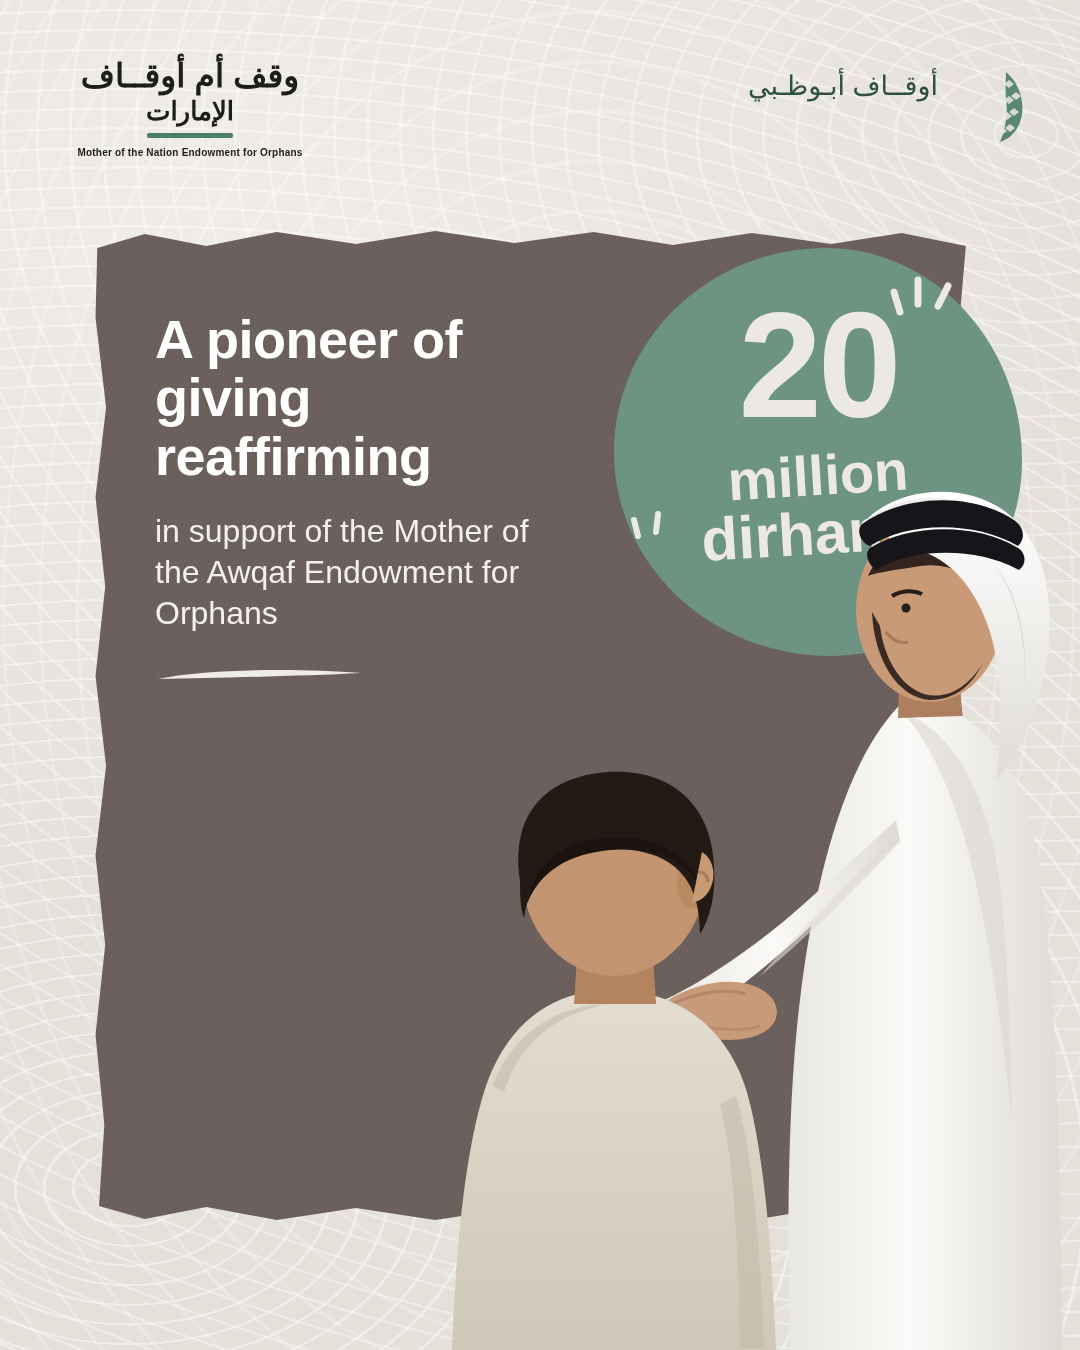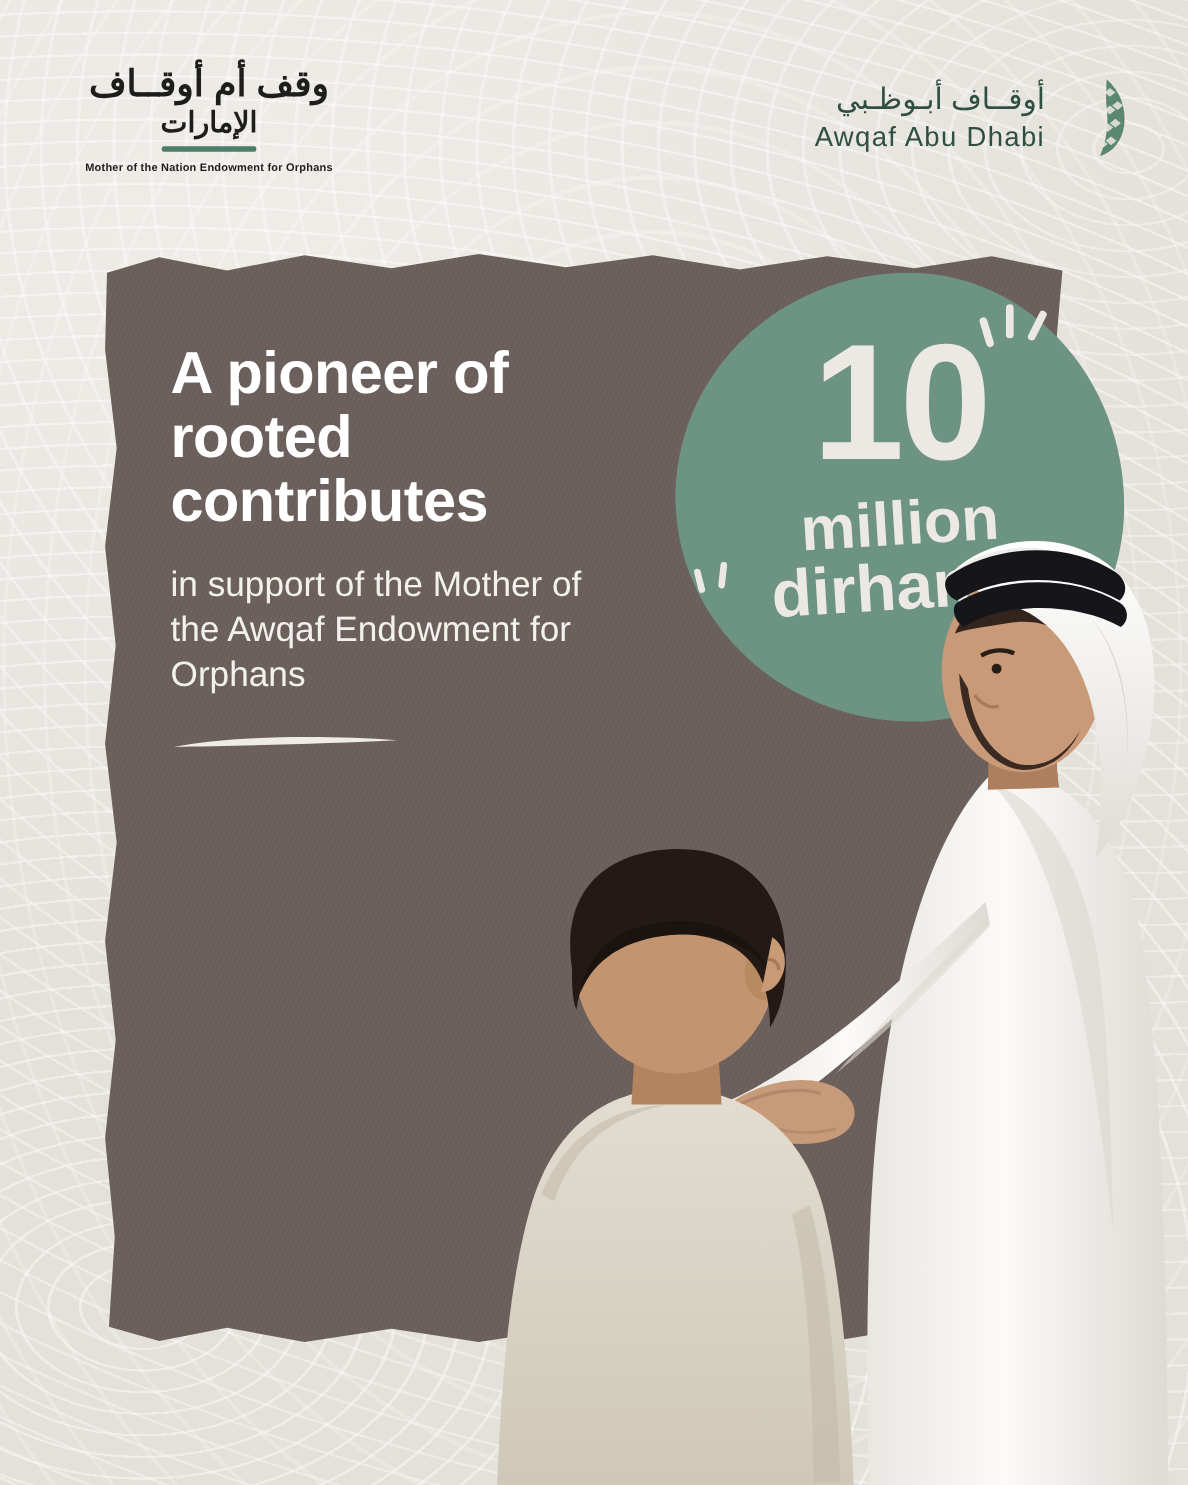--- a/index.html
+++ b/index.html
@@ -39,21 +39,21 @@
     font-size:26px; font-weight:bold; color:#1d1d1b; direction:rtl; line-height:1.2;
     margin-top:2px;
   }
   .logo-left .rule {
     width:86px; height:5px; background:#4c7e6a; margin:6px auto 0; border-radius:2px;
   }
   .logo-left .en {
     font-size:10px; font-weight:bold; color:#1d1d1b; margin-top:9px; letter-spacing:.2px;
   }
 
-  .logo-right { position:absolute; right:52px; top:70px; display:flex; align-items:center; gap:16px; }
+  .logo-right { position:absolute; right:52px; top:70px; display:flex; gap:28px; }
   .logo-right .txt { text-align:right; }
   .logo-right .ar {
     font-size:27px; color:#2f4f43; direction:rtl; letter-spacing:3px; line-height:1.2;
   }
   .logo-right .en {
     font-size:25px; color:#2f4f43; letter-spacing:1.2px; margin-top:4px;
   }
   .logo-right .mark { width:62px; height:74px; }
 
   
@@ -135,21 +135,20 @@
     <div class="logo-left">
       <div class="ar1">وقف أم أوقــاف</div>
       <div class="ar2">الإمارات</div>
       <div class="rule"></div>
       <div class="en">Mother of the Nation Endowment for Orphans</div>
     </div>
 
     <div class="logo-right">
       <div class="txt">
         <div class="ar">أوقــاف أبـوظـبي</div>
-        <div class="en">Awqaf Abu Dhabi</div>
       </div>
       <svg class="mark" viewBox="0 0 62 74">
         <g fill="#4f7f68">
           <path d="M40 2 C52 12 58 28 56 44 C54 58 46 68 34 72 C40 58 42 42 40 28 C39 18 40 8 40 2 Z" opacity=".92"></path>
           <g fill="#ece9e4" opacity=".85">
             <path d="M43 10 l5 4 -5 4 -5 -4 z"></path>
             <path d="M50 22 l5 4 -5 4 -5 -4 z"></path>
             <path d="M43 26 l5 4 -5 4 -5 -4 z"></path>
             <path d="M48 38 l5 4 -5 4 -5 -4 z"></path>
             <path d="M41 42 l5 4 -5 4 -5 -4 z"></path>
@@ -272,21 +271,21 @@
                C520 908 520 894 520 880 Z" fill="#241a15"></path>
       <path d="M528 902 C534 864 562 842 606 838 C652 834 688 852 700 886
                C686 860 652 846 610 850 C568 854 540 872 528 902 Z" fill="#1b130f"></path>
 
       <path d="M702 852 C712 858 716 872 712 884 C708 896 700 902 692 902" fill="#c99b75"></path>
       <path d="M698 872 C704 872 708 876 708 882" stroke="#a87a59" stroke-width="3" fill="none"></path>
     </g>
   </svg>
 
   <div class="copy">
-    <div class="headline">A pioneer of rooted contributes</div>
+    <div class="headline">A pioneer of giving reaffirming</div>
     <div class="subhead">in support of the Mother of the Awqaf Endowment for Orphans</div>
     <svg class="squiggle" viewBox="0 0 210 18">
       <path d="M3 13 C50 3 140 2 206 7 C146 10 62 12 3 13 Z" fill="#efece7"></path>
     </svg>
   </div>
 
   <div class="badge">
     <div class="blob"></div>
     <svg class="spark" style="left:272px; top:18px; width:74px; height:60px;" viewBox="0 0 74 60">
       <g stroke="#ece9e4" stroke-width="7" stroke-linecap="round">
@@ -294,18 +293,18 @@
         <path d="M32 38 L32 14"></path>
         <path d="M52 40 L62 20"></path>
       </g>
     </svg>
     <svg class="spark" style="left:14px; top:258px; width:60px; height:44px;" viewBox="0 0 60 44">
       <g stroke="#ece9e4" stroke-width="6" stroke-linecap="round">
         <path d="M10 30 L6 14"></path>
         <path d="M28 26 L30 8"></path>
       </g>
     </svg>
-    <div class="num">10</div>
+    <div class="num">20</div>
     <div class="l1">million</div>
     <div class="l2">dirhams</div>
   </div>
 
 </div>
 
 </body></html>

